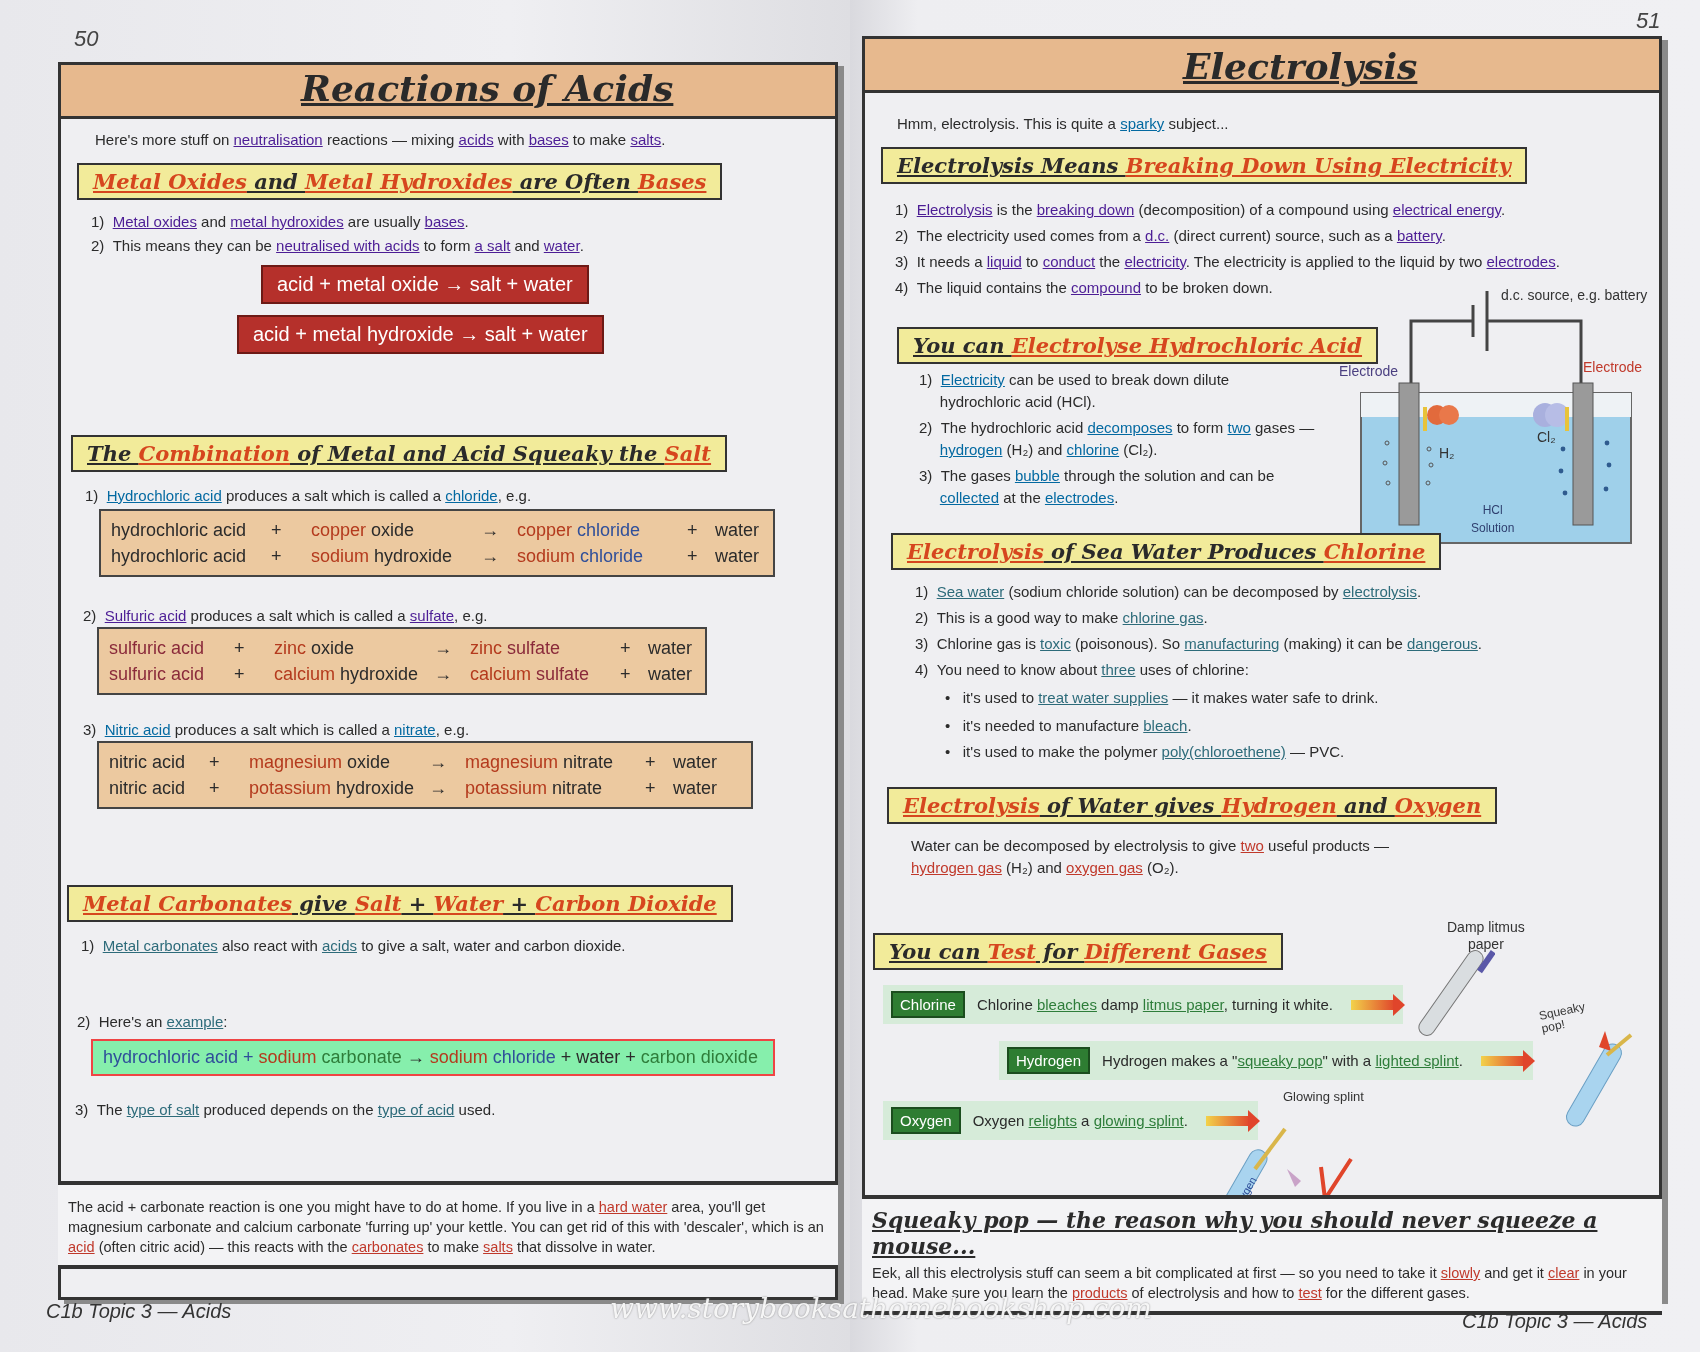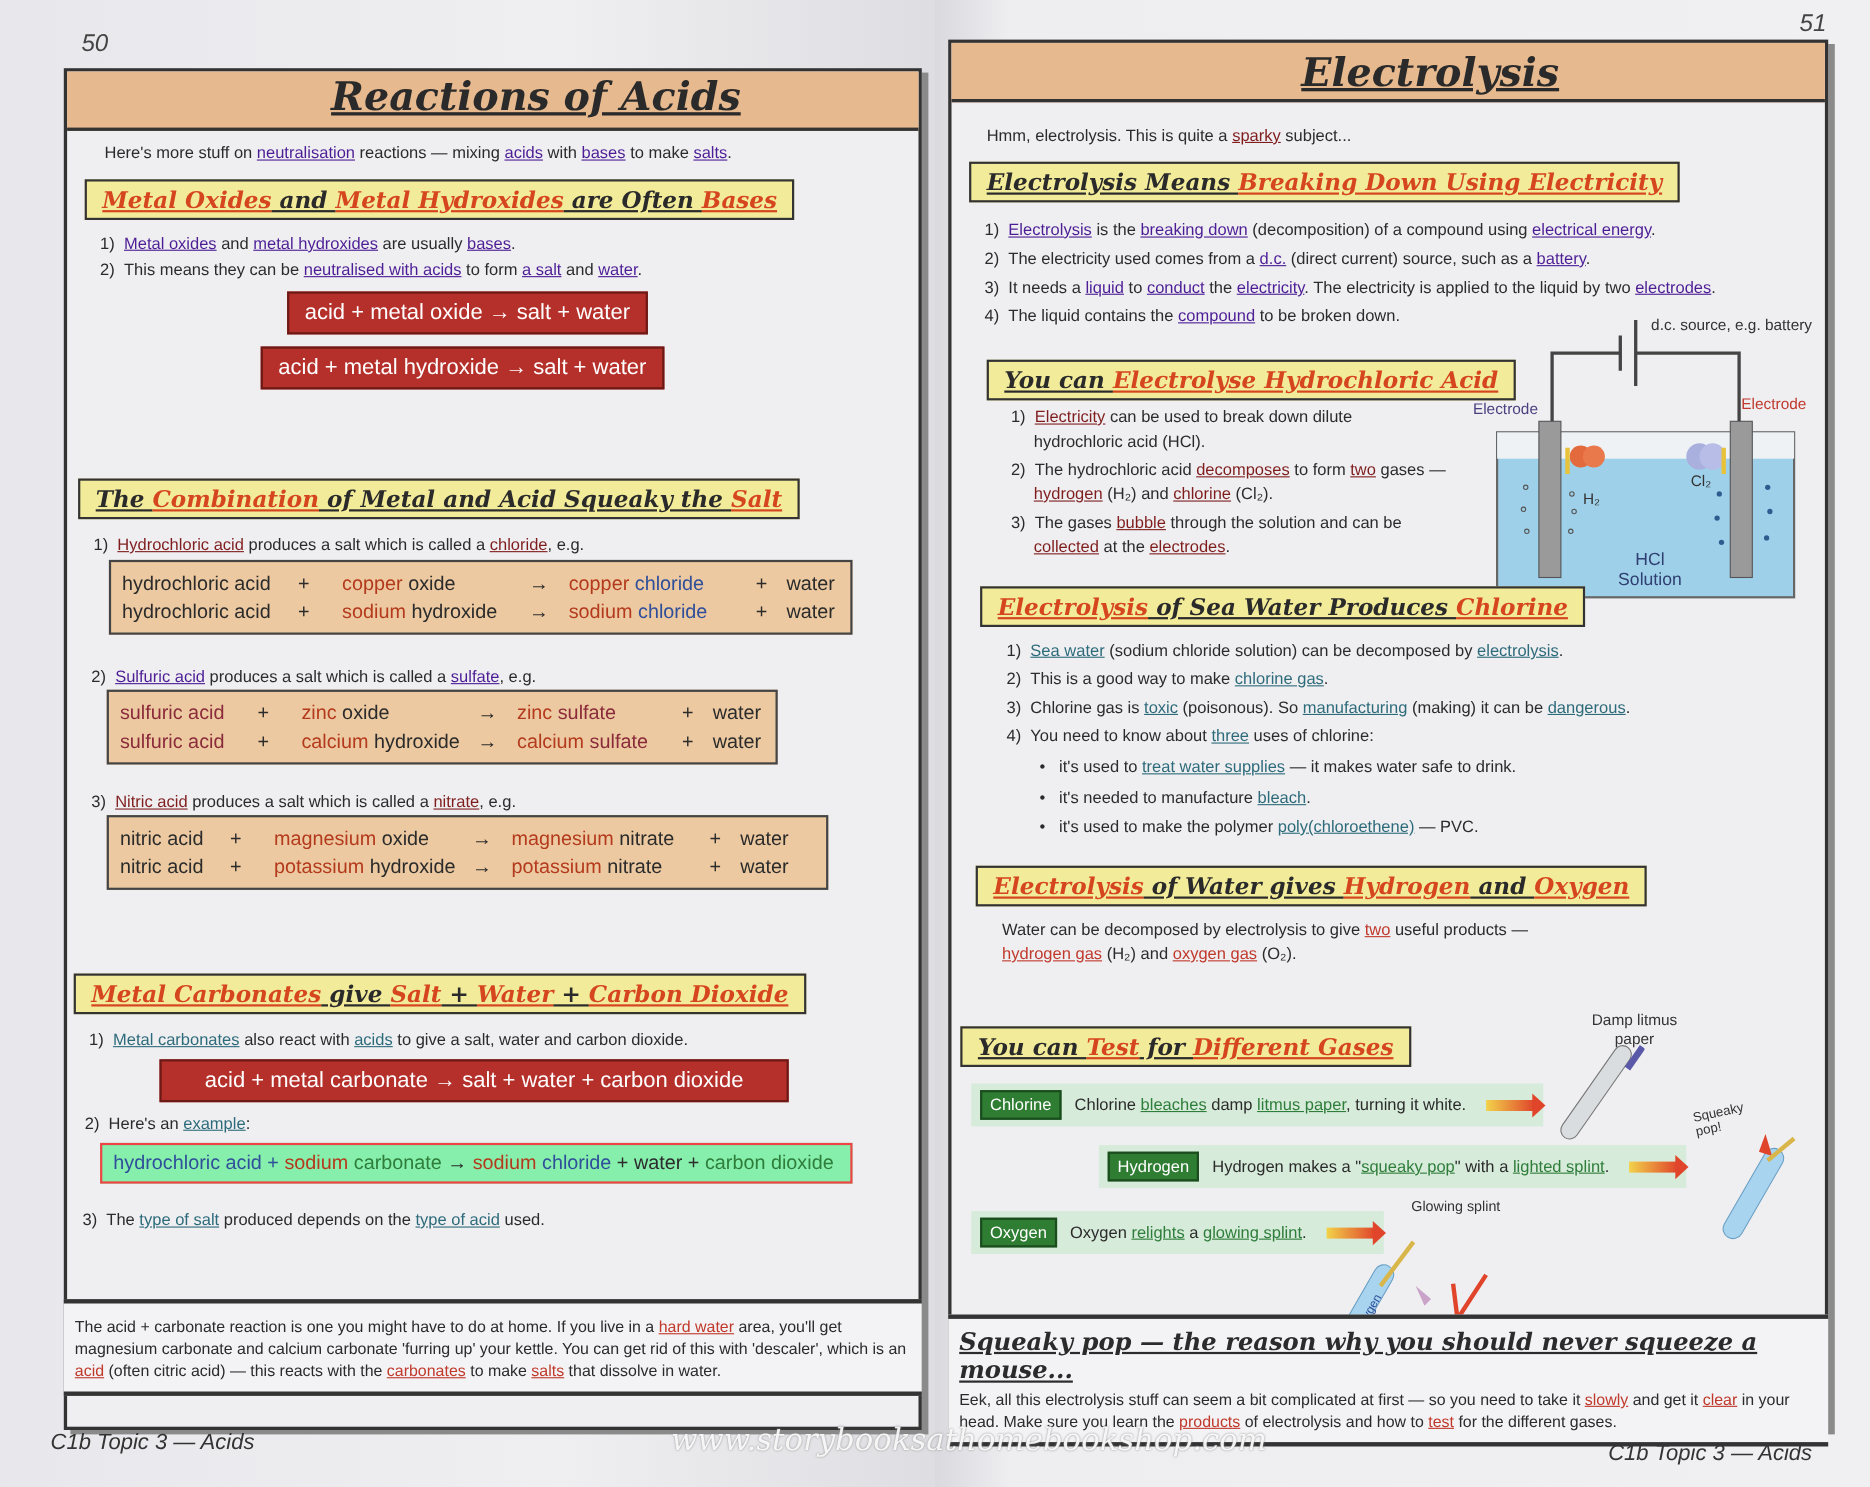--- a/index.html
+++ b/index.html
@@ -11,21 +11,21 @@
 .pnum{position:absolute;top:26px;font-size:22px;font-style:italic;color:#444}
 .frame{position:absolute;border:3px solid #333;background:#efeff2;box-shadow:6px 4px 0 #8a8a8a}
 .titlebar{position:absolute;left:0;right:0;top:0;height:54px;background:#e7b98e;border-bottom:3px solid #333}
 .title{position:absolute;font-family:"DejaVu Serif",serif;font-weight:bold;font-style:italic;font-size:36px;color:#2a2a2a;text-decoration:underline;text-decoration-thickness:3px}
 .intro{position:absolute;font-size:15px}
 .hbox{position:absolute;background:#f2eb9a;border:2px solid #333;padding:4px 14px;font-family:"DejaVu Serif",serif;font-weight:bold;font-style:italic;font-size:21px;white-space:nowrap}
 .hbox .r{color:#d6461e;text-decoration:underline}
 .hbox .k{color:#2a2a2a;text-decoration:underline}
 .item{position:absolute;font-size:15px;white-space:nowrap;line-height:22px}
 .pu{color:#4c1d95;text-decoration:underline}
-.bu{color:#7f1d1d;text-decoration:underline}
+.bu{color:#0369a1;text-decoration:underline}
 .tu{color:#2d6b7a;text-decoration:underline}
 .ru{color:#c0392b;text-decoration:underline}
 .gu{color:#2e7d3a;text-decoration:underline}
 .eqbar{position:absolute;background:#b5302b;color:#fff;font-size:20px;padding:6px 14px;white-space:nowrap;border:2px solid #6d1a16}
 .eqtable{position:absolute;background:#ecc9a0;border:2px solid #444;padding:6px 10px;font-size:18px}
 .eqtable .row{display:flex;gap:0;white-space:nowrap;line-height:26px}
 .eqtable .c{display:inline-block}
 .met{color:#b43a1d}
 .acd{color:#2f4f9a}
 .sul{color:#8a2a3a}
@@ -142,21 +142,20 @@
           <span class="c">water</span>
         </div>
     </div>
 
     <div class="hbox" style="left:6px;top:820px">
       <span class="r">Metal Carbonates</span><span class="k"> give </span><span class="r">Salt</span><span class="k"> + </span><span class="r">Water</span><span class="k"> + </span><span class="r">Carbon Dioxide</span>
     </div>
     <div class="item" style="left:20px;top:870px">
       <span>1)</span>&nbsp;&nbsp;<span class="tu">Metal carbonates</span><span> also react with </span><span class="tu">acids</span><span> to give a salt, water and carbon dioxide.</span>
     </div>
-    <div class="eqbar" style="left:84px;top:898px;width:572px;text-align:center">acid + metal carbonate → salt + water + carbon dioxide</div>
     <div class="item" style="left:16px;top:946px">
       <span>2)</span>&nbsp;&nbsp;<span>Here's an </span><span class="tu">example</span><span>:</span>
     </div>
     <div class="plainbox" style="left:30px;top:974px;width:684px">
       <span class="acd">hydrochloric acid + </span><span class="met">sodium</span><span class="grn"> carbonate</span><span>  →  </span><span class="met">sodium</span><span class="acd"> chloride</span><span> + water + </span><span class="grn">carbon dioxide</span>
     </div>
     <div class="item" style="left:14px;top:1034px">
       <span>3)</span>&nbsp;&nbsp;<span>The </span><span class="tu">type of salt</span><span> produced depends on the </span><span class="tu">type of acid</span><span> used.</span>
     </div>
 
@@ -237,21 +236,21 @@
           <circle cx="208" cy="192" r="2.4" fill="#2f5b8f"></circle>
           <circle cx="212" cy="214" r="2.4" fill="#2f5b8f"></circle>
         <circle cx="254" cy="164" r="2.4" fill="#2f5b8f"></circle>
           <circle cx="256" cy="186" r="2.4" fill="#2f5b8f"></circle>
           <circle cx="253" cy="210" r="2.4" fill="#2f5b8f"></circle>
       </svg>
       <div class="lbl" style="left: -14px; top: 84px; color: rgb(74, 63, 128); white-space: pre;">Electrode</div>
       <div class="lbl" style="left: 230px; top: 80px; color: rgb(192, 57, 43); white-space: pre;">Electrode</div>
       <div class="lbl" style="left: 86px; top: 166px; white-space: pre;">H₂</div>
       <div class="lbl" style="left: 184px; top: 150px; white-space: pre;">Cl₂</div>
-      <div class="lbl" style="left: 118px; top: 222px; text-align: center; font-size: 16px; color: rgb(47, 63, 111); line-height: 18px; white-space: pre;"><span>HCl</span><br><span>Solution</span></div>
+      <div class="lbl" style="left: 118px; top: 222px; text-align: center; font-size: 12px; color: rgb(47, 63, 111); line-height: 18px; white-space: pre;"><span>HCl</span><br><span>Solution</span></div>
     </div>
 
     <div class="hbox" style="left:26px;top:494px">
       <span class="r">Electrolysis</span><span class="k"> of Sea Water Produces </span><span class="r">Chlorine</span>
     </div>
     <div class="item" style="left:50px;top:542px">
       <span>1)</span>&nbsp;&nbsp;<span class="tu">Sea water</span><span> (sodium chloride solution) can be decomposed by </span><span class="tu">electrolysis</span><span>.</span>
     </div>
     <div class="item" style="left:50px;top:568px">
       <span>2)</span>&nbsp;&nbsp;<span>This is a good way to make </span><span class="tu">chlorine gas</span><span>.</span>

